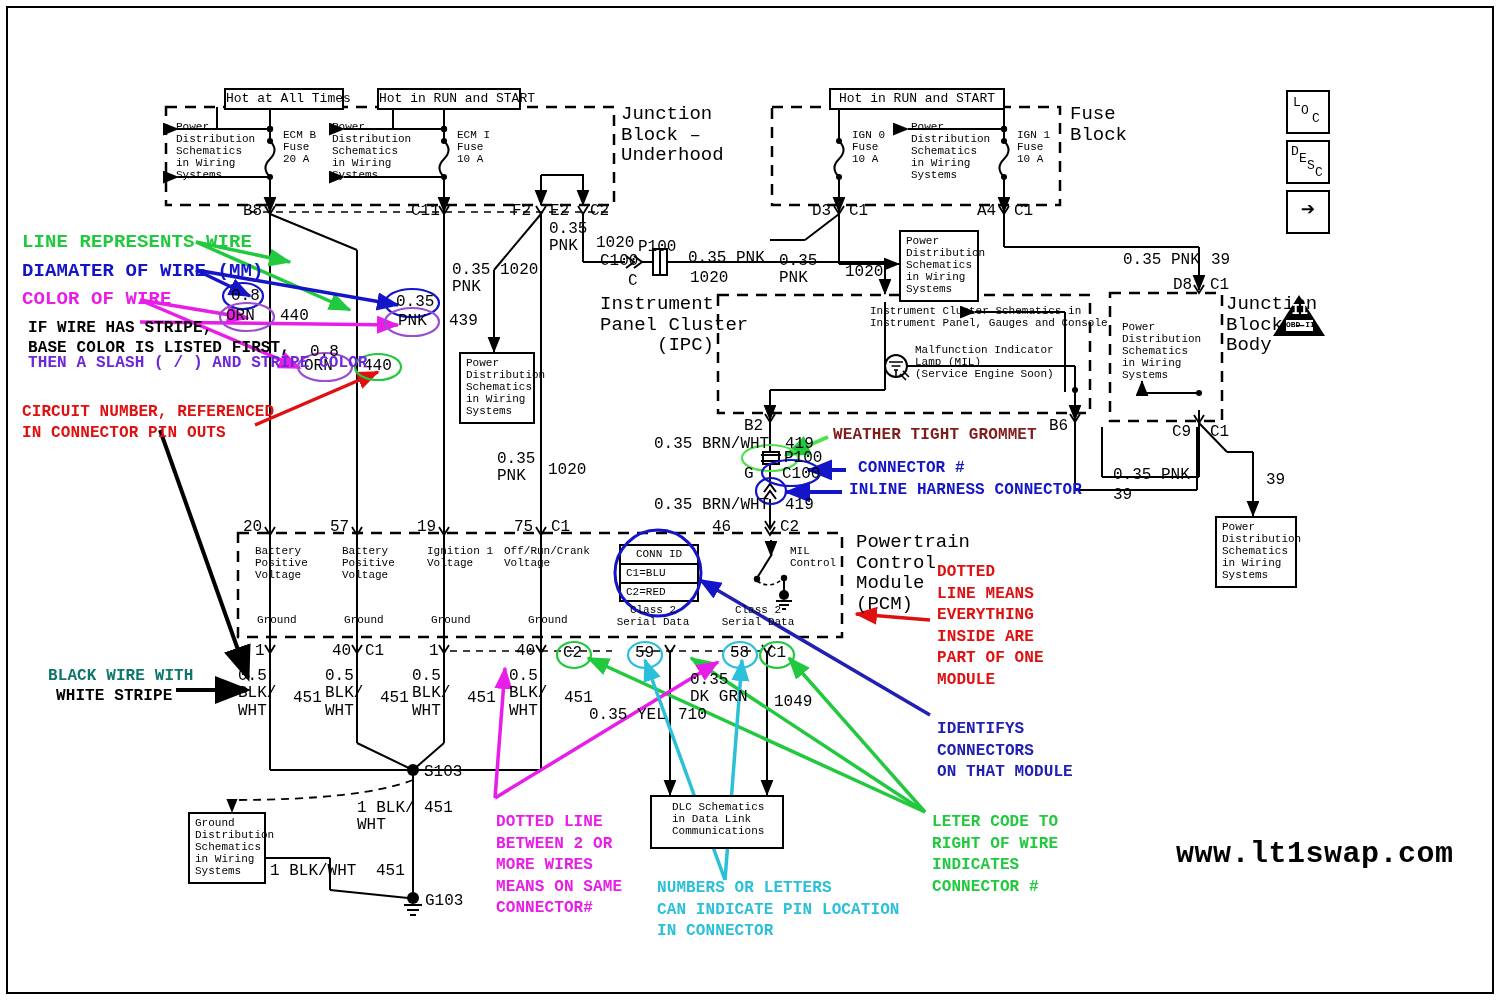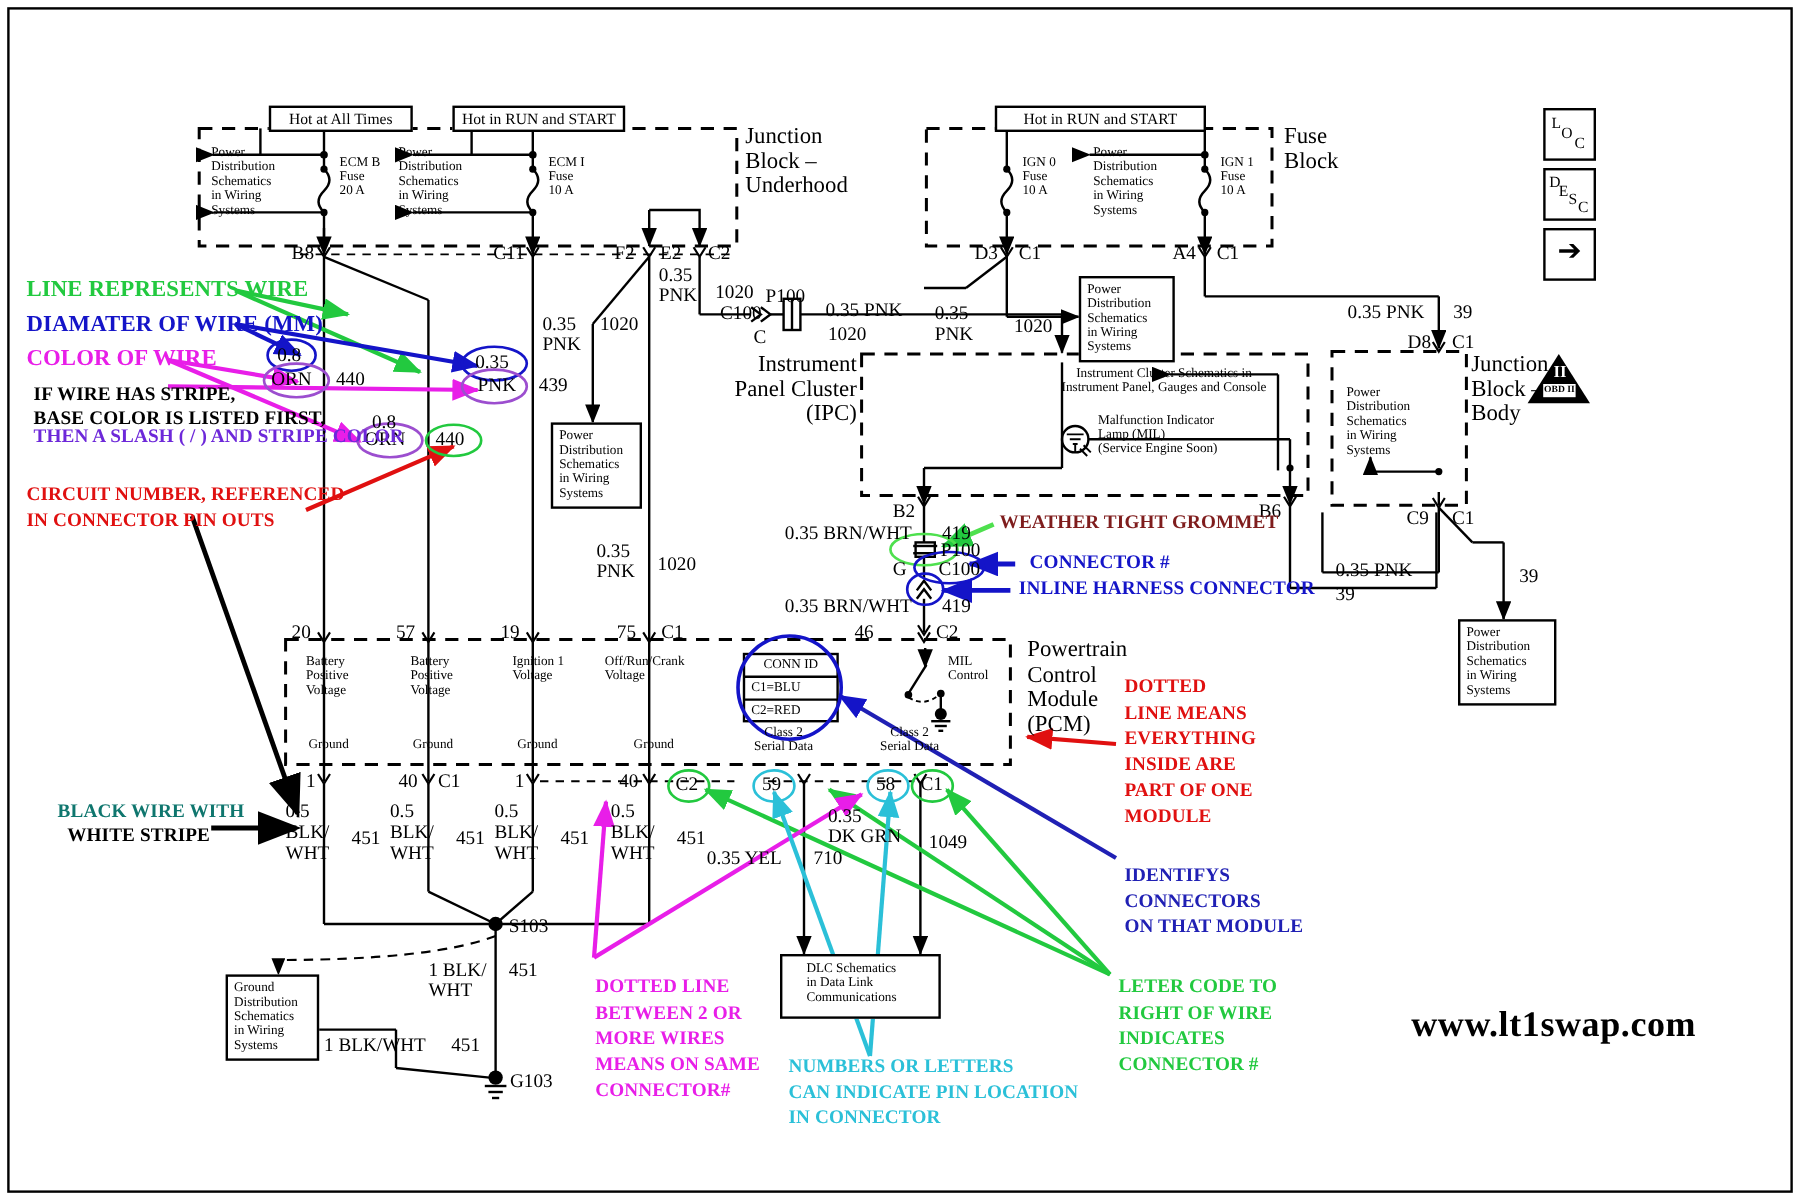--- a/index.html
+++ b/index.html
@@ -1,17 +1,17 @@
 <!DOCTYPE html>
 <html><head>
 <meta charset="utf-8">
 <style>
   html,body{margin:0;padding:0;background:#fff;}
   #page{position:relative;width:1500px;height:1000px;background:#ffffff;
-        font-family:Liberation Serif, serif; overflow:hidden;}
+        font-family:Liberation Mono, monospace; overflow:hidden;}
   #svgroot{position:absolute;left:0;top:0;width:1500px;height:1000px;}
   .t{position:absolute;white-space:pre;line-height:1.08;color:#000;}
   .sm{font-size:11px;}
   .md{font-size:13px;}
   .lg{font-size:16px;}
   .xl{font-size:19px;}
   .ann{font-weight:600;letter-spacing:.1px;}
   .ctr{text-align:center;}
   .rt{text-align:right;}
   .box{position:absolute;border:2px solid #000;background:#fff;}

